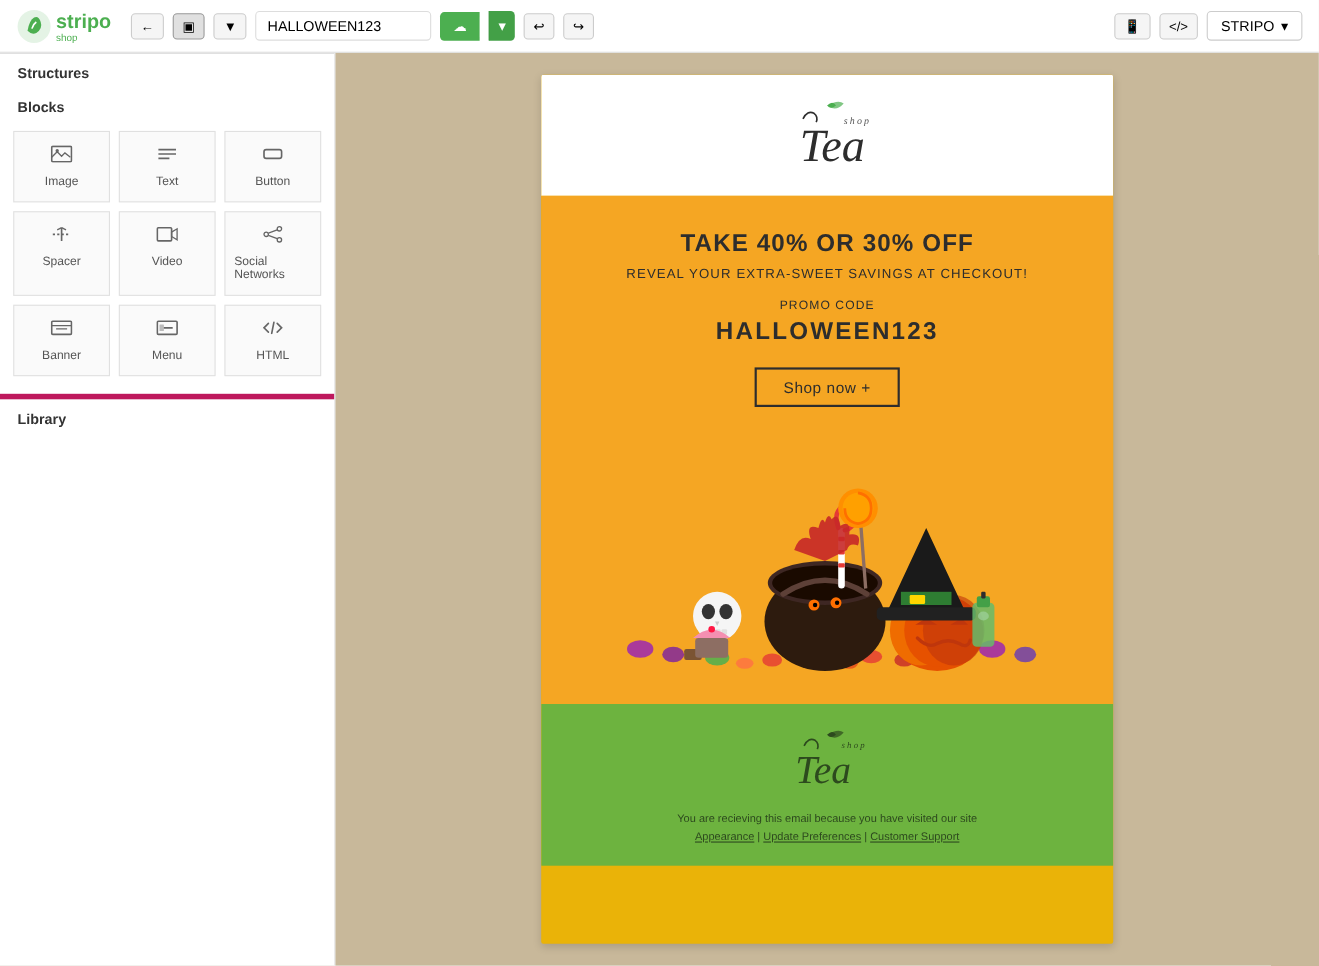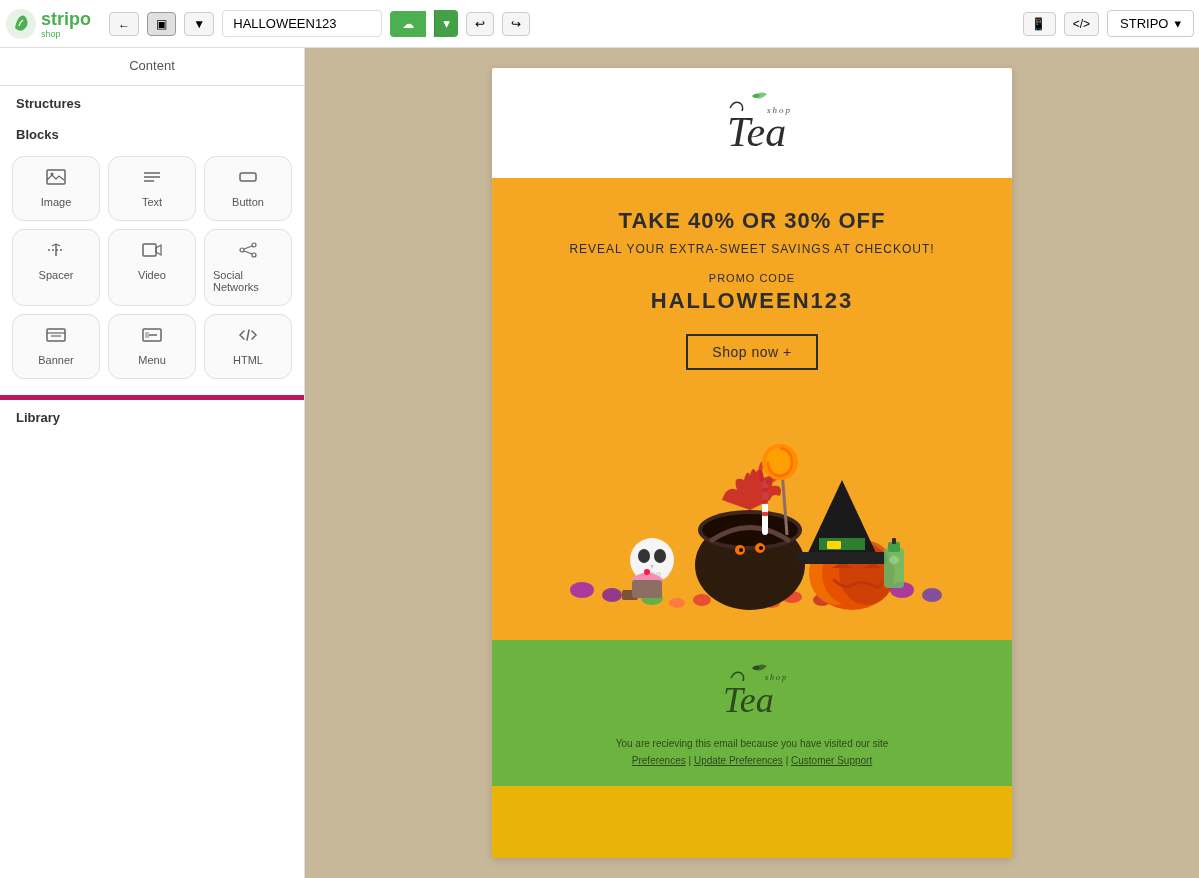--- a/index.html
+++ b/index.html
@@ -1,21 +1,21 @@
 <!DOCTYPE html>
 <html><head>
   <meta charset="utf-8">
   <style>
     * { box-sizing: border-box; margin: 0; padding: 0; }
     body { font-family: Arial, sans-serif; background: #f0f0f0; display: flex; flex-direction: column; height: 878px; overflow: hidden; }
 
     
     .toolbar {
       display: flex; align-items: center; background: #fff; border-bottom: 1px solid #ddd;
-      padding: 6px 5px; height: 48px; gap: 8px; flex-shrink: 0;
+      padding: 6px 15px; height: 48px; gap: 8px; flex-shrink: 0;
     }
     .logo { display: flex; align-items: center; gap: 4px; margin-right: 10px; }
     .logo-text { font-size: 18px; font-weight: bold; color: #4caf50; }
     .logo-sub { font-size: 9px; color: #4caf50; display: block; line-height: 1; }
     .toolbar-btn {
       border: 1px solid #ccc; background: #f5f5f5; border-radius: 4px; padding: 4px 8px;
       cursor: pointer; font-size: 12px; display: flex; align-items: center; gap: 4px;
     }
     .toolbar-btn.active { background: #e0e0e0; border-color: #999; }
     .promo-input {
@@ -51,21 +51,21 @@
     }
     .panel-tab.active { border-bottom: 2px solid #4caf50; color: #333; font-weight: 500; }
     .section-title {
       padding: 10px 16px 6px; font-size: 13px; font-weight: bold; color: #333;
     }
     .blocks-grid {
       display: grid; grid-template-columns: repeat(3, 1fr); gap: 8px;
       padding: 8px 12px;
     }
     .block-item {
-      border: 1px solid #e0e0e0; border-radius: 12px; padding: 12px 8px;
+      border: 1px solid #e0e0e0; border-radius: 0; padding: 12px 8px;
       display: flex; flex-direction: column; align-items: center; gap: 6px;
       cursor: pointer; font-size: 11px; color: #555; background: #fafafa;
     }
     .block-icon { font-size: 18px; color: #666; }
     .library-title {
       padding: 10px 16px 6px; font-size: 13px; font-weight: bold; color: #333;
       border-top: 5px solid #be185d; margin-top: 8px;
     }
 
     
@@ -184,21 +184,20 @@
   <button class="stripo-btn">
     <span>STRIPO</span>
     <span>▾</span>
   </button>
 </div>
 
 <div class="main">
 
   <div class="left-panel">
     <div class="panel-tabs">
-      <div class="panel-tab">Content</div>
     </div>
 
     <div class="section-title">Structures</div>
 
     <div class="section-title">Blocks</div>
     <div class="blocks-grid">
 
       <div class="block-item">
         <span class="block-icon">
           <svg width="20" height="16" viewBox="0 0 20 16" fill="none">
@@ -429,21 +428,21 @@
             <path d="M65 8 Q70 3 73 8 Q68 12 65 8Z" fill="#2d4a1e"></path>
             <path d="M65 8 Q75 2 80 6 Q73 14 65 8Z" fill="#2d4a1e" opacity="0.7"></path>
             <text x="78" y="20" font-size="8" font-family="Georgia, serif" font-style="italic" fill="#2d4a1e" letter-spacing="2">shop</text>
             <text x="36" y="52" font-size="36" font-family="Georgia, serif" font-style="italic" fill="#2d4a1e">Tea</text>
             <path d="M44 18 Q48 10 54 13 Q58 16 56 21" stroke="#2d4a1e" stroke-width="1.5" fill="none"></path>
           </svg>
         </div>
 
         <div class="footer-desc">You are recieving this email because you have visited our site</div>
         <div class="footer-links">
-          <a>Preferences</a>
+          <a>Appearance</a>
           <span> | </span>
           <a>Update Preferences</a>
           <span> | </span>
           <a>Customer Support</a>
         </div>
       </div>
 
     </div>
   </div>
 </div>

